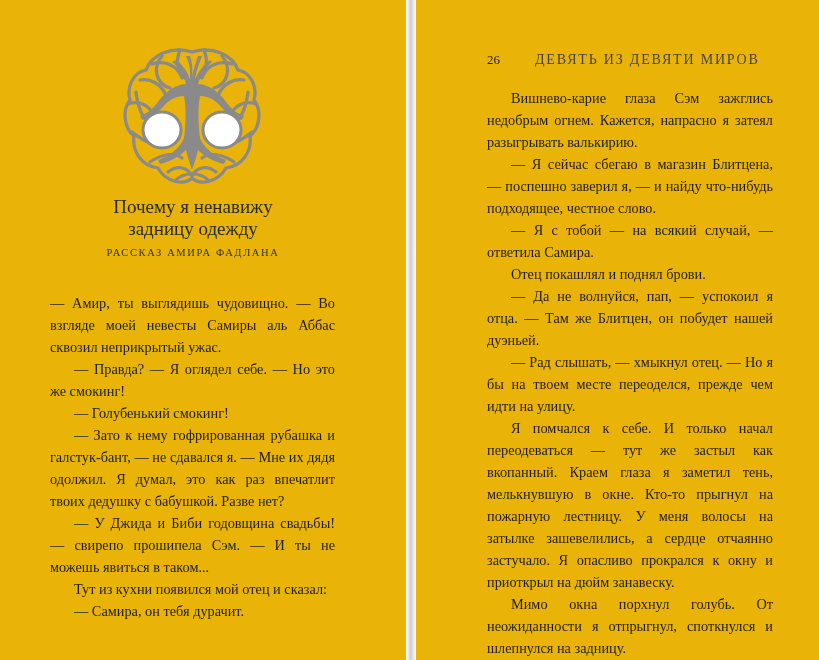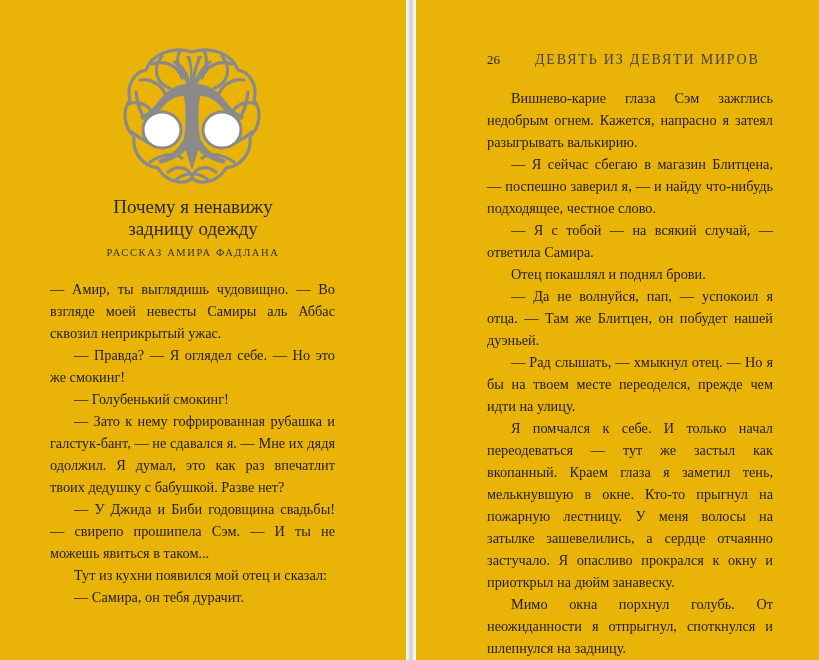--- a/index.html
+++ b/index.html
@@ -21,21 +21,21 @@
   }
   .chapter-subtitle {
     position: absolute; left: 40px; width: 306px; top: 247px; text-align: center;
     font-size: 10.5px; letter-spacing: 1.6px; color: #333;
   }
   .text-col {
     position: absolute; font-size: 14.3px; line-height: 22px; text-align: justify; color: #1e1e1e;
   }
   .text-col p { margin: 0; text-indent: 24px; }
   .text-col p.noindent { text-indent: 0; }
-  .left-col { left: 50px; top: 278px; width: 285px; }
+  .left-col { left: 50px; top: 292px; width: 285px; }
   .right-col { left: 487px; top: 87px; width: 286px; }
   .running-head {
     position: absolute; left: 487px; top: 52px; width: 286px; height: 14px; font-size: 10.5px; color: #333;
   }
   .page-number { position: absolute; left: 0; top: 0; font-size: 13px; color: #222; }
   .running-title { position: absolute; left: 48px; top: 0; letter-spacing: 1.8px; font-size: 14px; color: #444; }
 </style>
 </head>
 <body>
 

